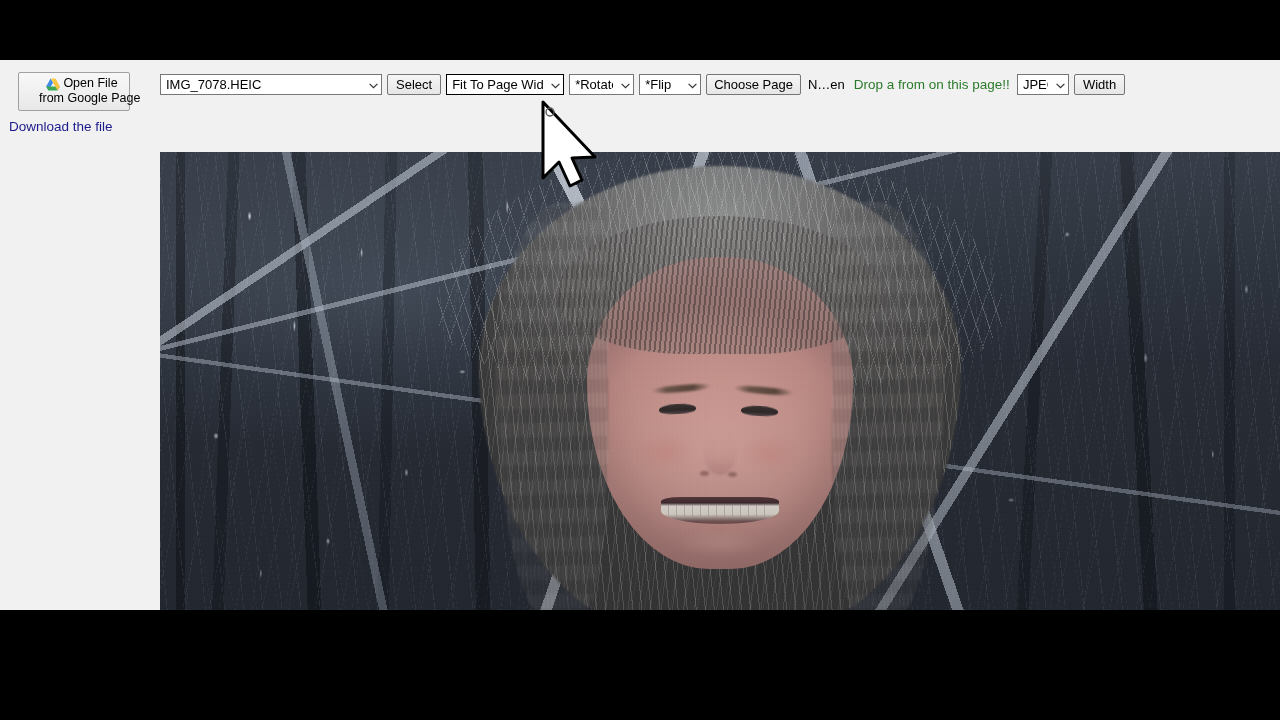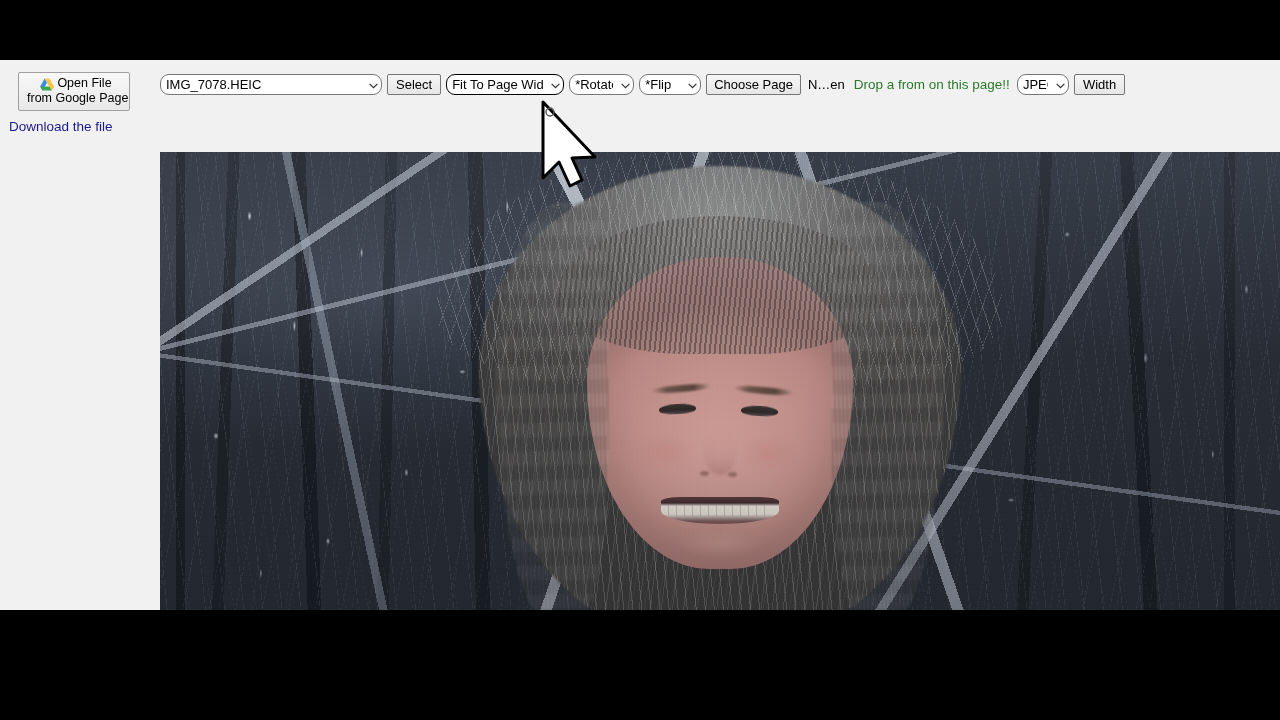--- a/index.html
+++ b/index.html
@@ -41,21 +41,21 @@
     left: 0; top: 0;
     width: 148px; height: 550px;
     background: #f1f1f1;
     padding: 8px 0 0 0;
   }
 
   #gdrive-btn {
     display: block;
     margin: 4px auto 0 auto;
     width: 112px;
-    padding: 3px 4px 4px 8px;
+    padding: 3px 4px 4px 20px;
     background: linear-gradient(#f8f8f8, #e8e8e8);
     border: 1px solid #a0a0a0;
     border-radius: 2px;
     font-size: 12.5px;
     line-height: 15px;
     color: #000;
     text-align: left;
     cursor: pointer;
   }
   #gdrive-btn .l1 {
@@ -97,21 +97,21 @@
     align-items: center;
     gap: 5px;
     white-space: nowrap;
   }
 
   .ui-select {
     appearance: none;
     -webkit-appearance: none;
     background: #ffffff;
     border: 1px solid #767676;
-    border-radius: 9px;
+    border-radius: 0;
     font-family: "Liberation Sans", sans-serif;
     font-size: 13px;
     color: #000;
     height: 21px;
     line-height: 19px;
     padding: 0 20px 0 5px;
     cursor: pointer;
   }
   .ui-select-wrap { position: relative; display: inline-block; }
   .ui-select-wrap .chev {

